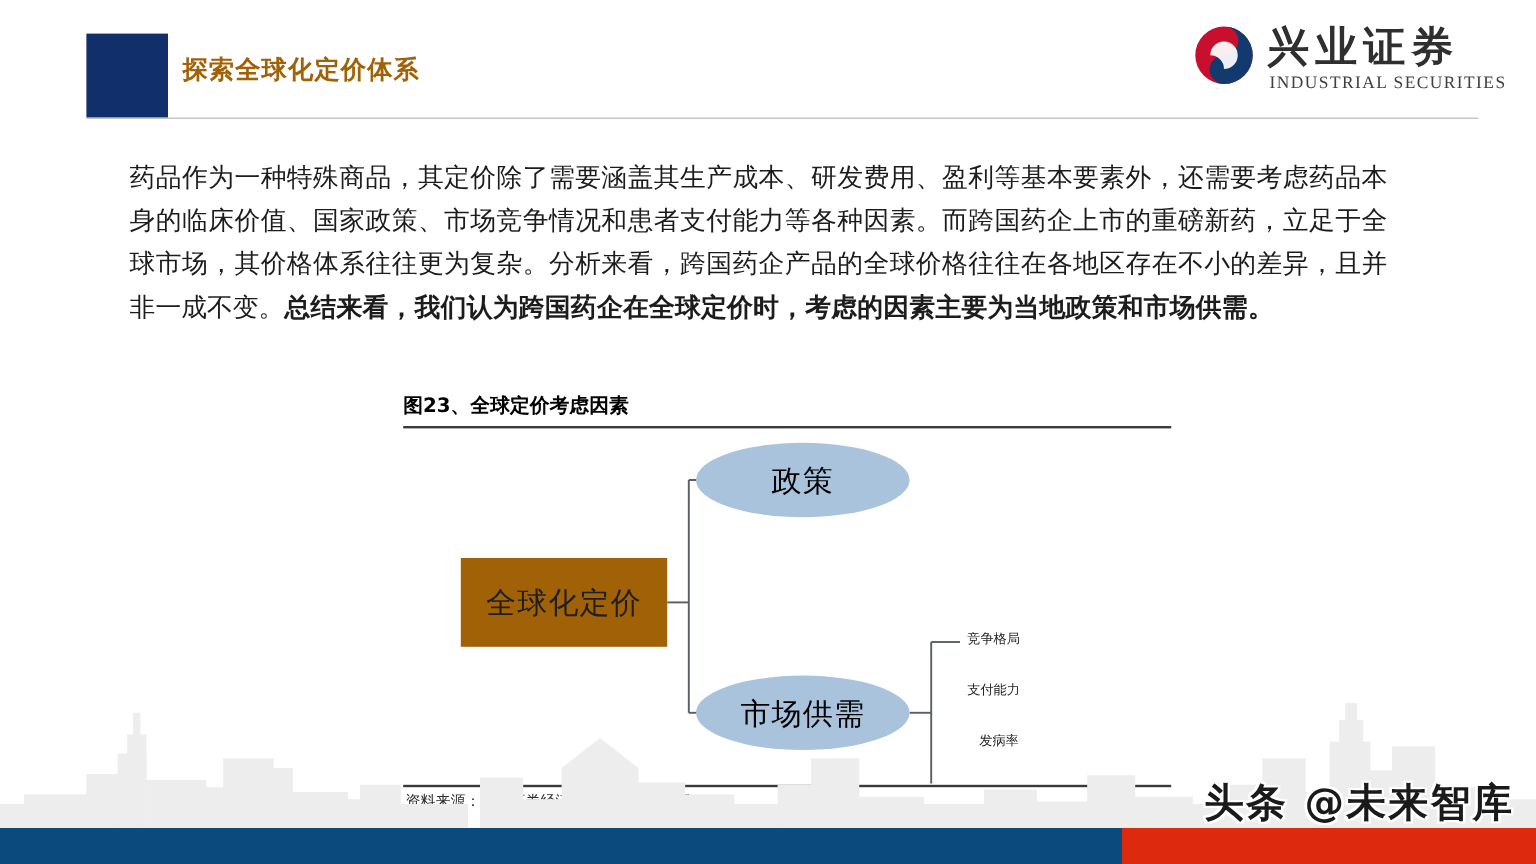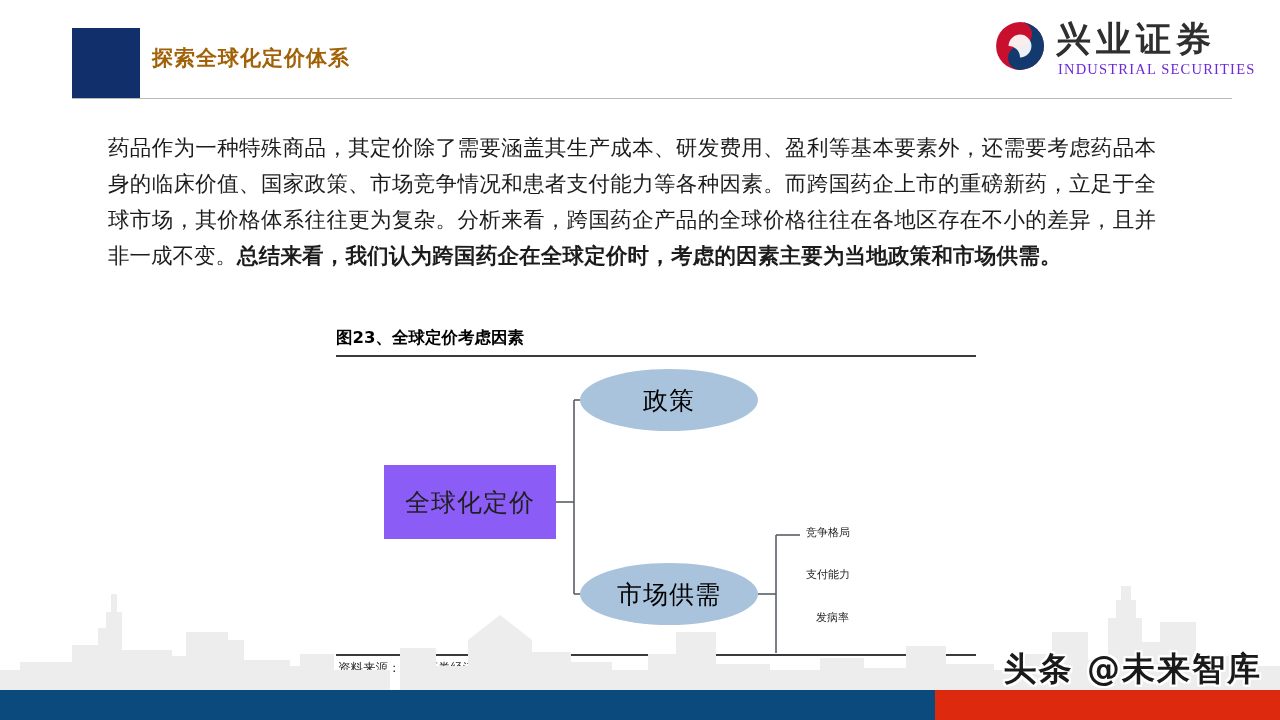--- a/index.html
+++ b/index.html
@@ -74,21 +74,21 @@
     color: #2f2f2f;
     white-space: nowrap;
   }
   .logo-en {
     position: absolute;
     left: 64px;
     top: 45px;
     font-family: "Liberation Serif", "DejaVu Serif", serif;
     font-size: 14.5px;
     letter-spacing: 1.2px;
-    color: #6d28d9;
+    color: #404040;
     white-space: nowrap;
   }
 
   
   .body-copy {
     position: absolute;
     left: 108px;
     top: 130px;
     width: 1048px;
     font-size: 21.5px;
@@ -153,21 +153,21 @@
     height: 296px;
   }
 
   
   .node-root {
     position: absolute;
     left: 48px;
     top: 108px;
     width: 172px;
     height: 74px;
-    background: #8b5cf6;
+    background: #a16207;
     display: flex;
     align-items: center;
     justify-content: center;
     font-size: 25px;
     color: #1f1f1f;
     letter-spacing: 1px;
   }
   .node-ellipse {
     position: absolute;
     background: #a9c3dd;

